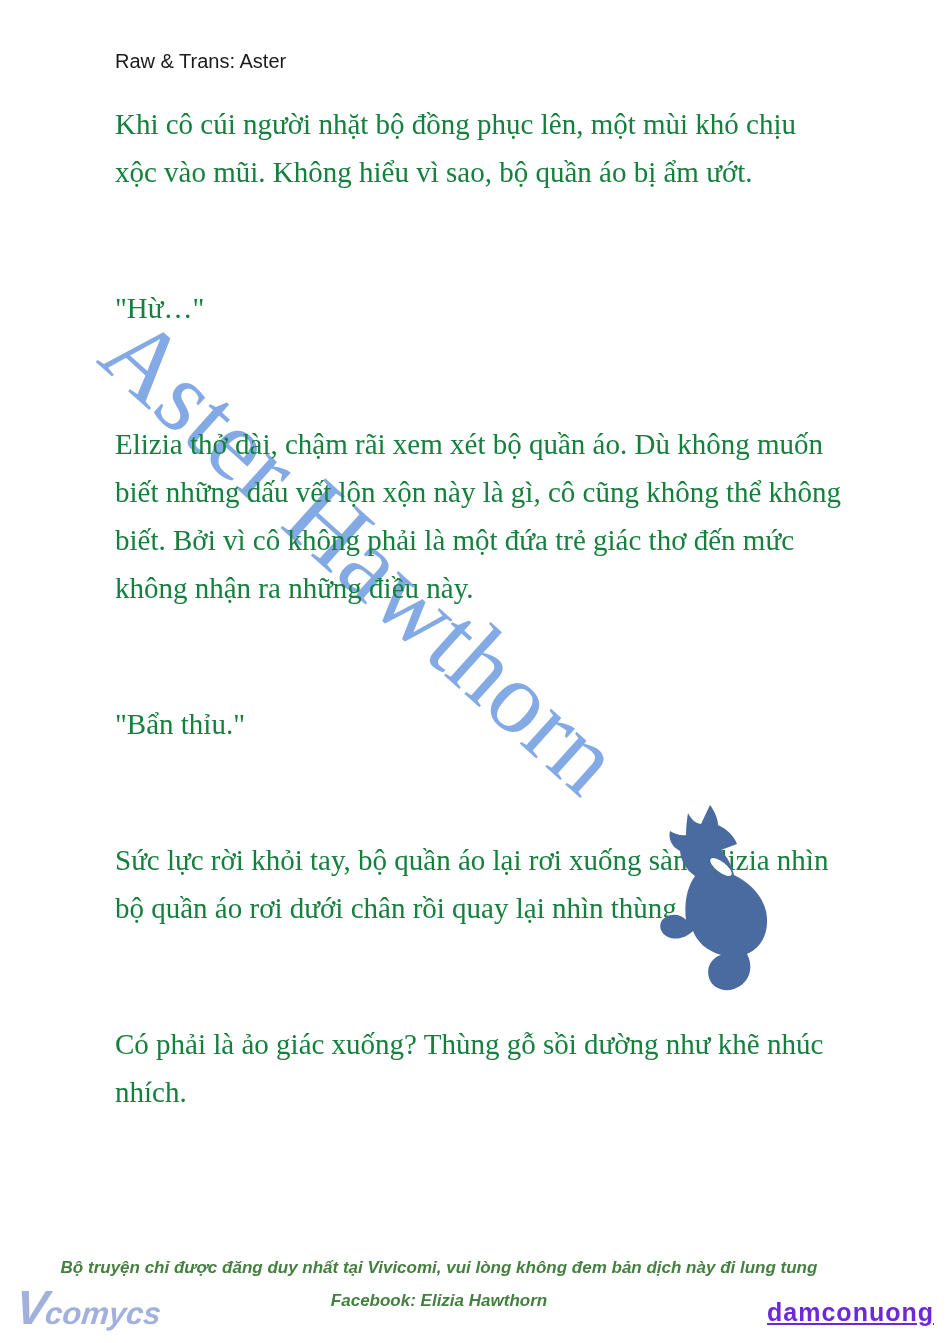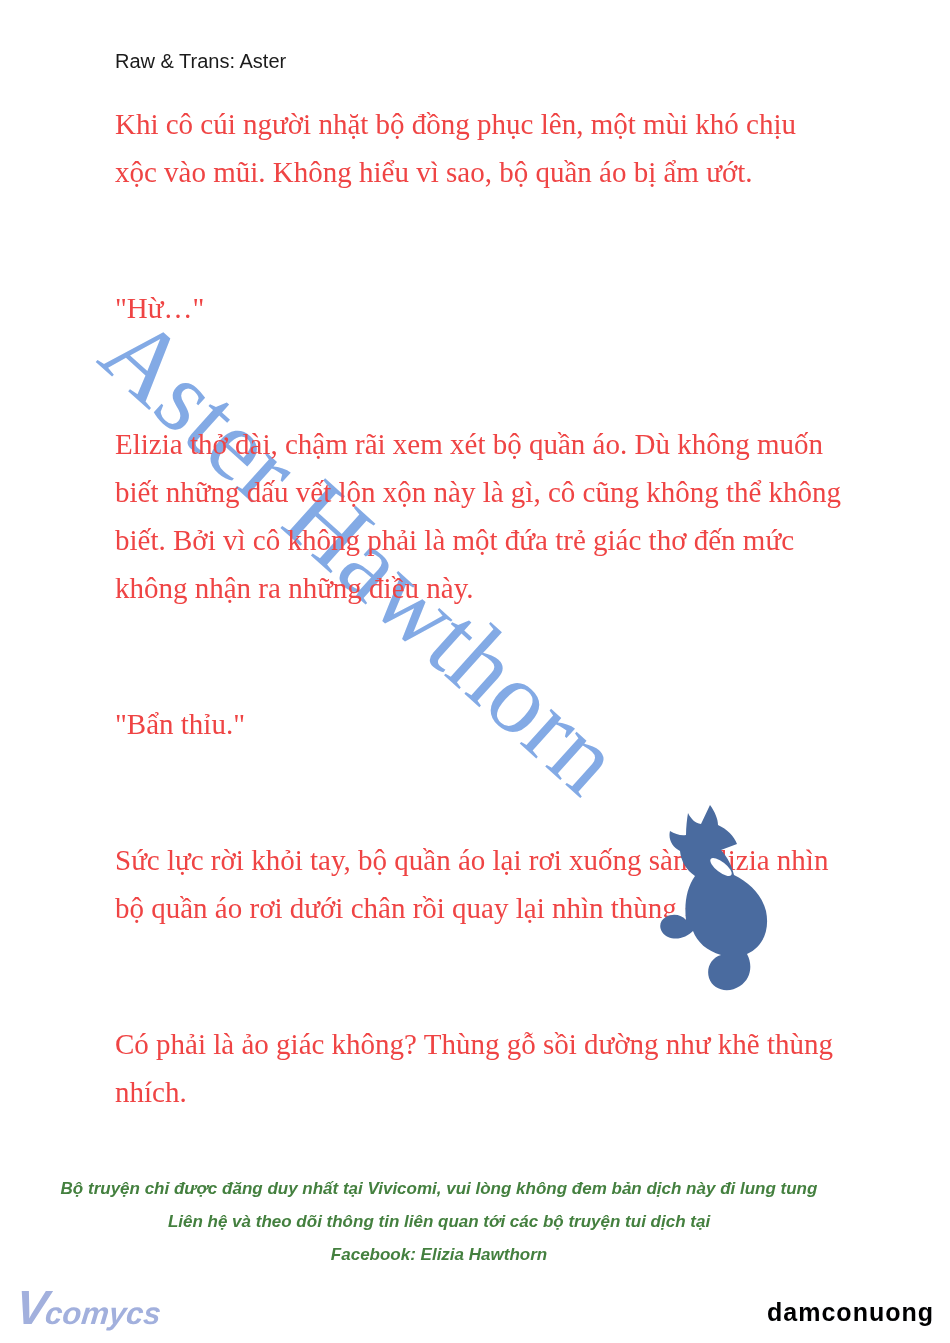--- a/index.html
+++ b/index.html
@@ -26,30 +26,30 @@
     z-index:1;
     opacity:0.95;
   }
   .body-text{
     position:absolute;left:115px;top:100px;
     z-index:2;
   }
   .body-text p{
     margin:0 12px 88px 0;
     font-size:29px;line-height:48px;
-    color:#ef4444;
+    color:#15803d;
     white-space:pre-line;
   }
   .cat-wrap{
     position:absolute;left:655px;top:803px;
     width:130px;height:190px;
     z-index:2;
   }
   .footer{
-    position:absolute;left:0;top:1172px;width:878px;
+    position:absolute;left:0;top:1251px;width:878px;
     text-align:center;
     font-family:"Liberation Sans", sans-serif;
     font-style:italic;font-weight:bold;
     font-size:17px;line-height:33px;
     z-index:3;
   }
   .footer div{white-space:pre;}
   .logo-left{
     position:absolute;left:16px;top:1284px;
     font-family:"Liberation Sans", sans-serif;
@@ -86,21 +86,21 @@
   <p>Khi cô cúi người nhặt bộ đồng phục lên, một mùi khó chịu
 xộc vào mũi. Không hiểu vì sao, bộ quần áo bị ẩm ướt.</p>
   <p>"Hừ…"</p>
   <p>Elizia thở dài, chậm rãi xem xét bộ quần áo. Dù không muốn
 biết những dấu vết lộn xộn này là gì, cô cũng không thể không
 biết. Bởi vì cô không phải là một đứa trẻ giác thơ đến mức
 không nhận ra những điều này.</p>
   <p>"Bẩn thỉu."</p>
   <p>Sức lực rời khỏi tay, bộ quần áo lại rơi xuống sàn. Elizia nhìn
 bộ quần áo rơi dưới chân rồi quay lại nhìn thùng gỗ sồi.</p>
-  <p>Có phải là ảo giác không? Thùng gỗ sồi dường như khẽ thùng
+  <p>Có phải là ảo giác xuống? Thùng gỗ sồi dường như khẽ nhúc
 nhích.</p>
 </div>
 
 <div class="cat-wrap">
   <svg width="130" height="190" viewBox="0 0 130 190" xmlns="http://www.w3.org/2000/svg">
     <path id="cat-body" fill="#4a6b9f" d="M33,10
       C36,16 40,20 46,21
       L55,2
       C60,9 63,16 63,22
       C72,26 79,33 82,41
@@ -119,21 +119,20 @@
       C31,67 26,58 25,48
       C17,44 13,36 15,28
       C20,31 26,33 31,32
       C31,24 32,16 33,10 Z"></path>
     <ellipse cx="66" cy="64" rx="13" ry="5" fill="#ffffff" transform="rotate(38 66 64)"></ellipse>
   </svg>
 </div>
 
 <div class="footer" style="color: rgb(68, 128, 63);">
   <div>Bộ truyện chỉ được đăng duy nhất tại Vivicomi, vui lòng không đem bản dịch này đi lung tung</div>
-  <div>Liên hệ và theo dõi thông tin liên quan tới các bộ truyện tui dịch tại</div>
   <div>Facebook: Elizia Hawthorn</div>
 </div>
 
 <div class="logo-left" style="color: rgb(162, 176, 221);">
   <span class="v-glyph">V</span><span class="logo-rest">comycs</span>
 </div>
 
-<div class="logo-right" style="color: #000000;">damconuong</div>
+<div class="logo-right" style="color: #6d28d9; text-decoration: underline;">damconuong</div>
 
 </body></html>

